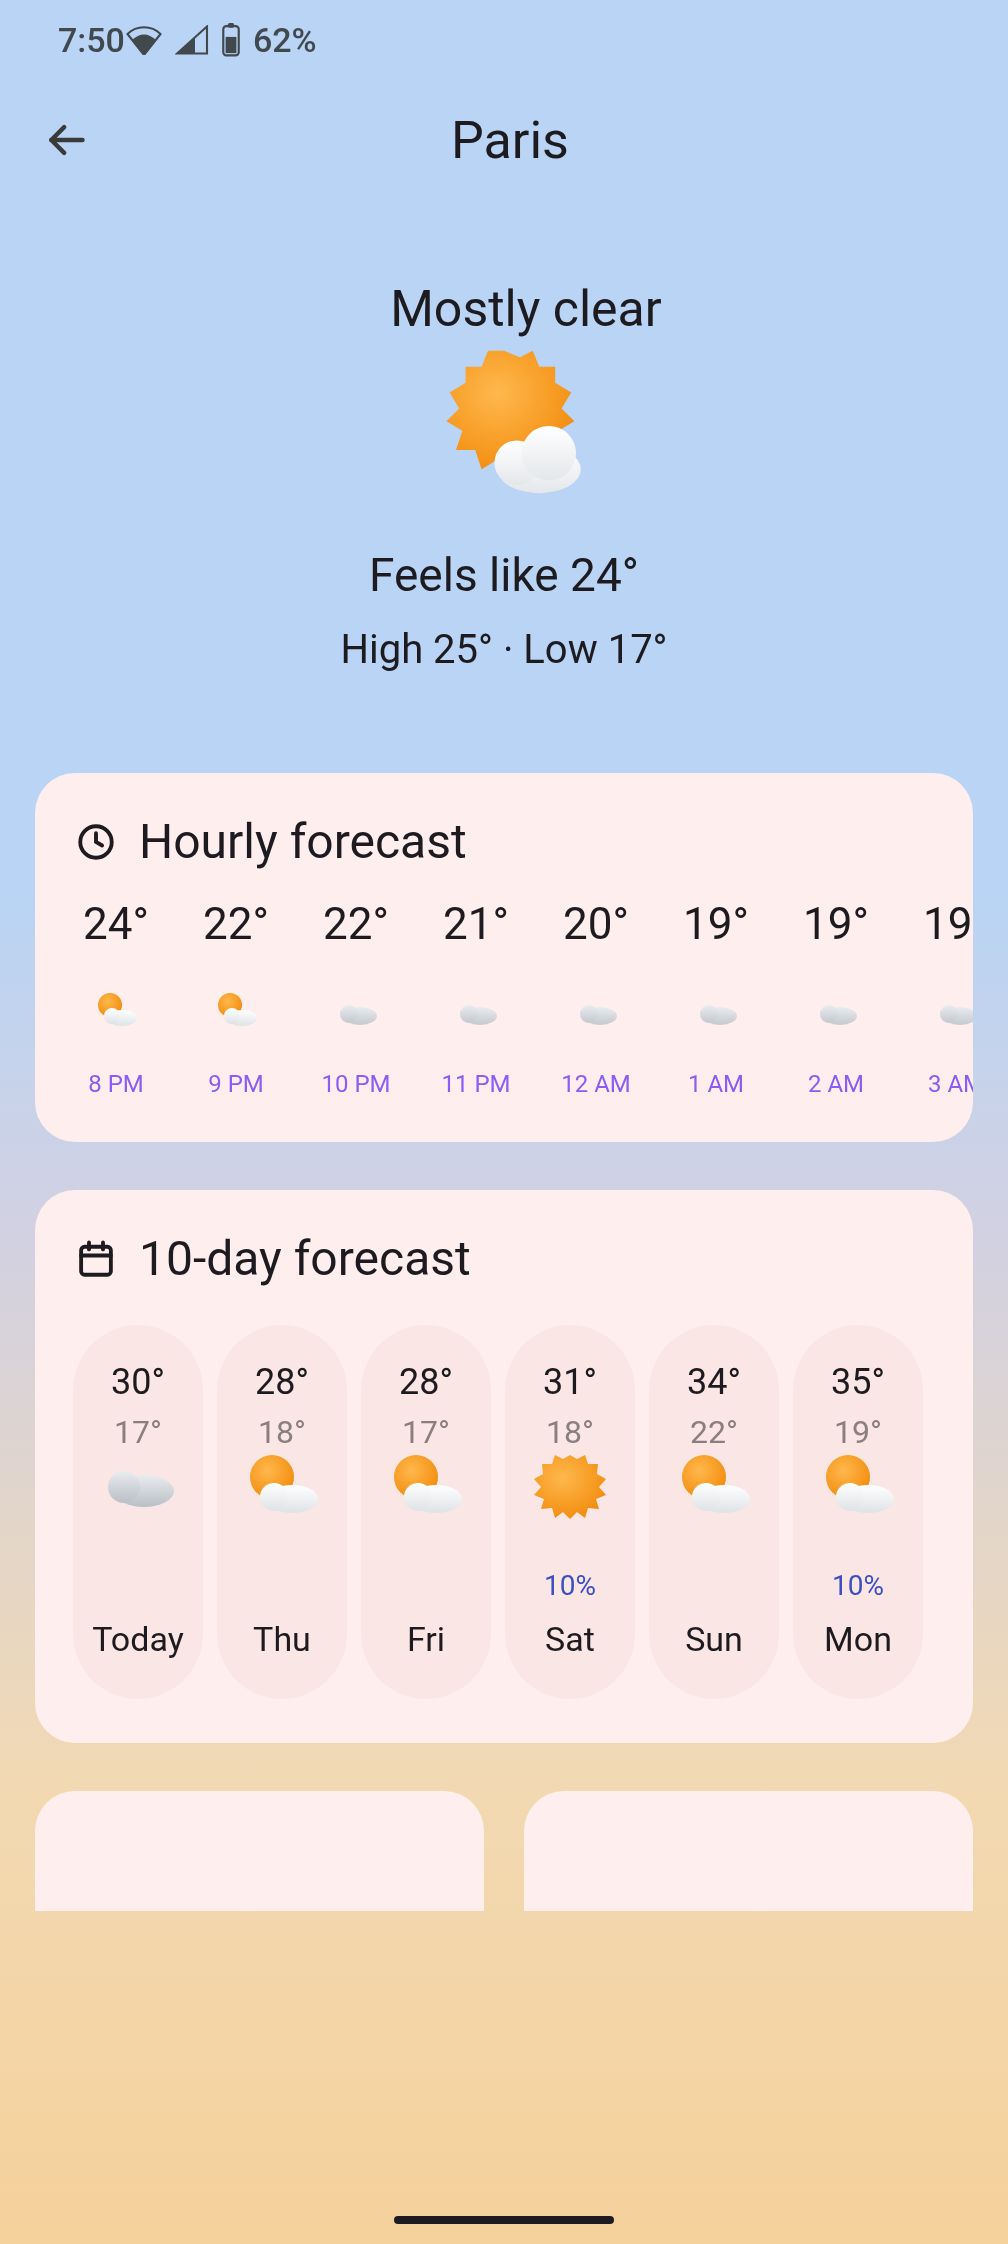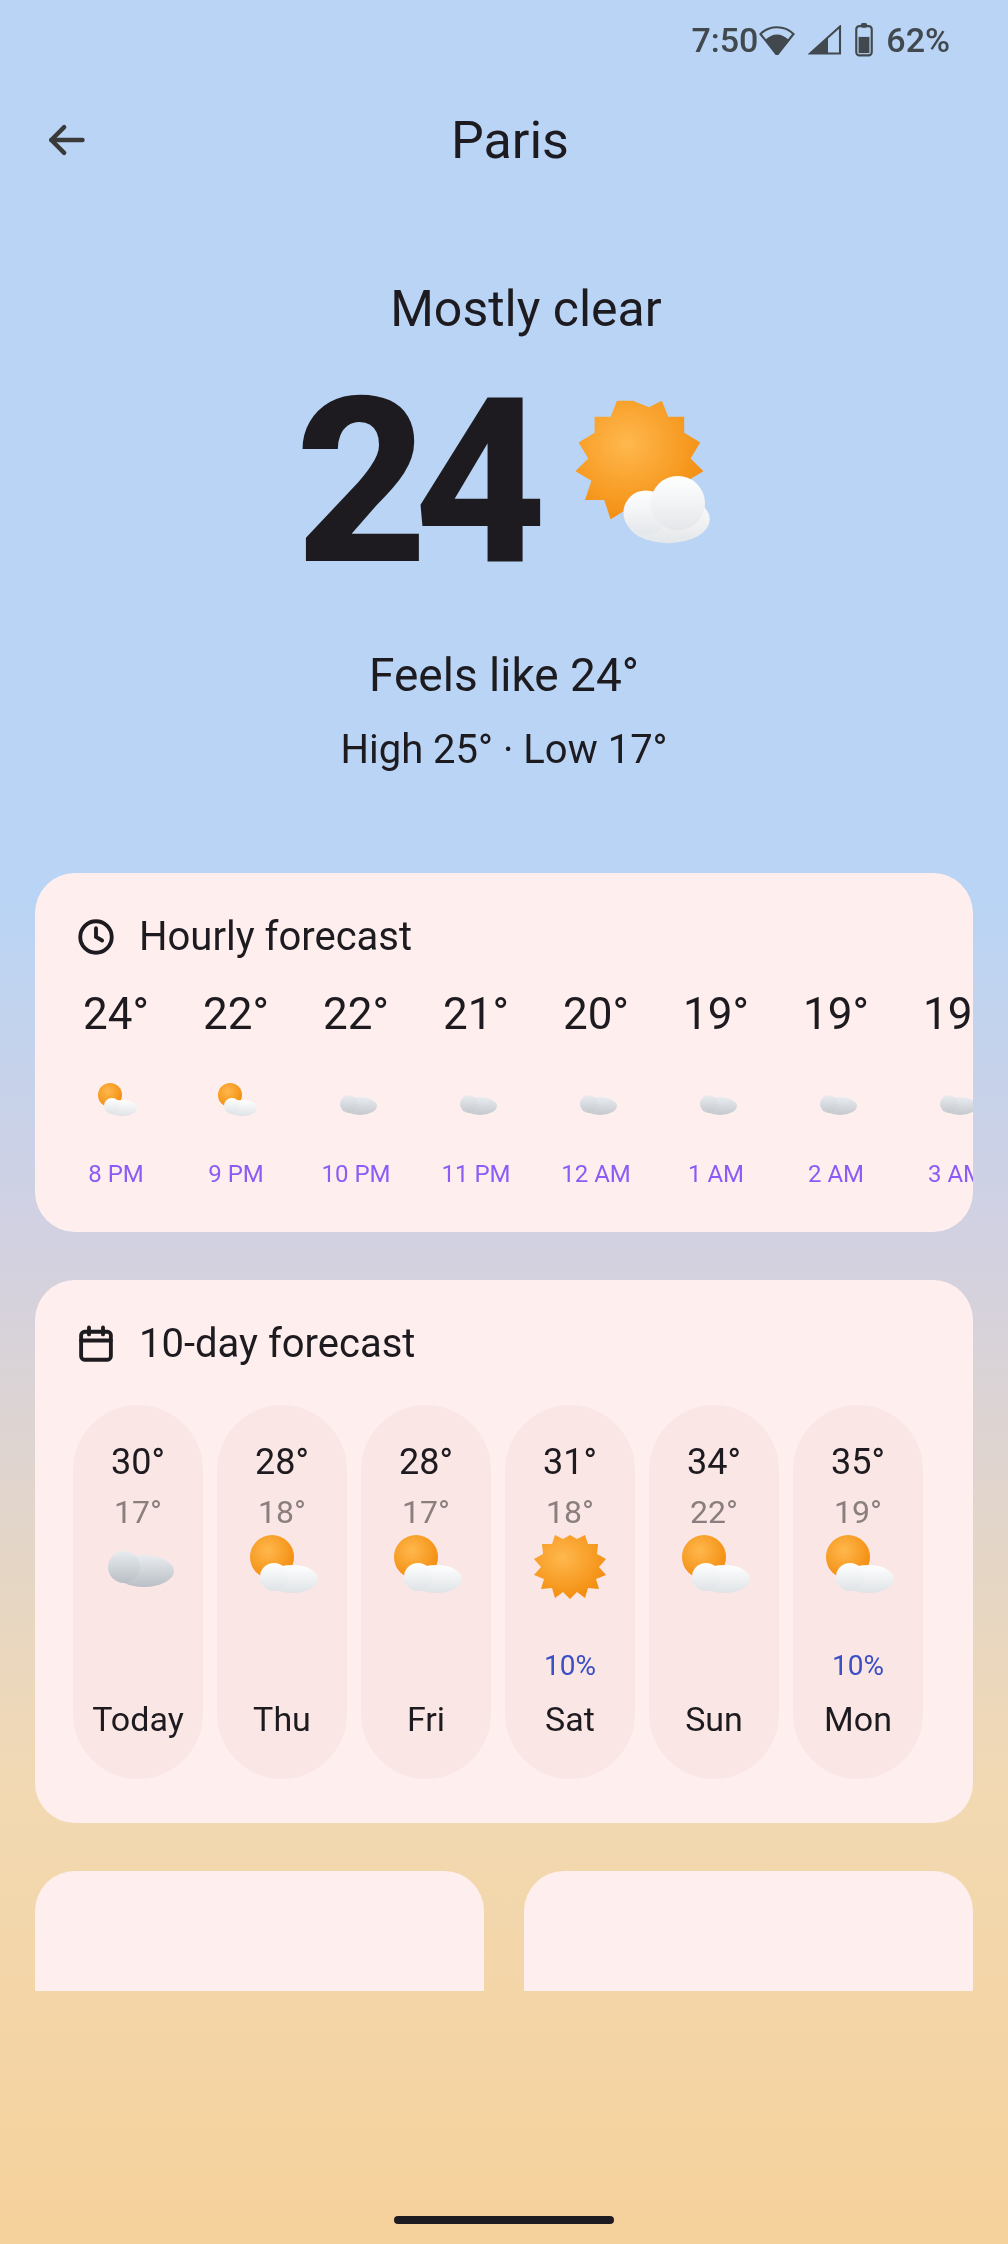--- a/index.html
+++ b/index.html
@@ -15,21 +15,21 @@
       #d2d1e2 55%,
       #f2d9b2 80%,
       #f5d19b 100%);
   }
 
   
   .status-bar {
     height: 80px;
     display: flex;
     align-items: center;
-    justify-content: flex-end;
+    justify-content: flex-start;
     padding: 0 58px;
     font-size: 34px;
     color: #42494e;
     font-weight: 500;
   }
   .status-right { display: flex; align-items: center; gap: 12px; }
   .status-right svg { display: block; }
 
   
   .app-bar {
@@ -100,21 +100,21 @@
     margin: 0 35px;
     padding: 40px 0 44px 0;
   }
   .card + .card { margin-top: 48px; }
   .card-first { margin-top: 100px; }
   .card-header {
     display: flex;
     align-items: center;
     gap: 22px;
     padding: 0 40px 28px 40px;
-    font-size: 40px;
+    font-size: 48px;
     font-weight: 400;
     color: #1d1b20;
   }
   .card-header svg { flex: 0 0 auto; }
 
   
   .hourly-scroll {
     display: flex;
     overflow: hidden;
     padding: 0 0 0 30px;
@@ -207,21 +207,20 @@
       <line x1="21" y1="12" x2="4" y2="12"></line>
       <polyline points="11 5 4 12 11 19"></polyline>
     </svg>
   </button>
   <div class="app-title">Paris</div>
 </div>
 
 <div class="current">
   <div class="condition-text">Mostly clear</div>
   <div class="temp-row">
-    <div class="big-temp">24</div>
     <span class="big-icon icon-wrap">
       <svg width="160" height="160" viewBox="0 0 100 100">
         <defs>
           <radialGradient id="sunG" cx="40%" cy="35%" r="70%">
             <stop offset="0%" stop-color="#ffb84d"></stop>
             <stop offset="100%" stop-color="#f28b0c"></stop>
           </radialGradient>
           <linearGradient id="cloudG" x1="0" y1="0" x2="0" y2="1">
             <stop offset="0%" stop-color="#ffffff"></stop>
             <stop offset="100%" stop-color="#e4e7ea"></stop>

